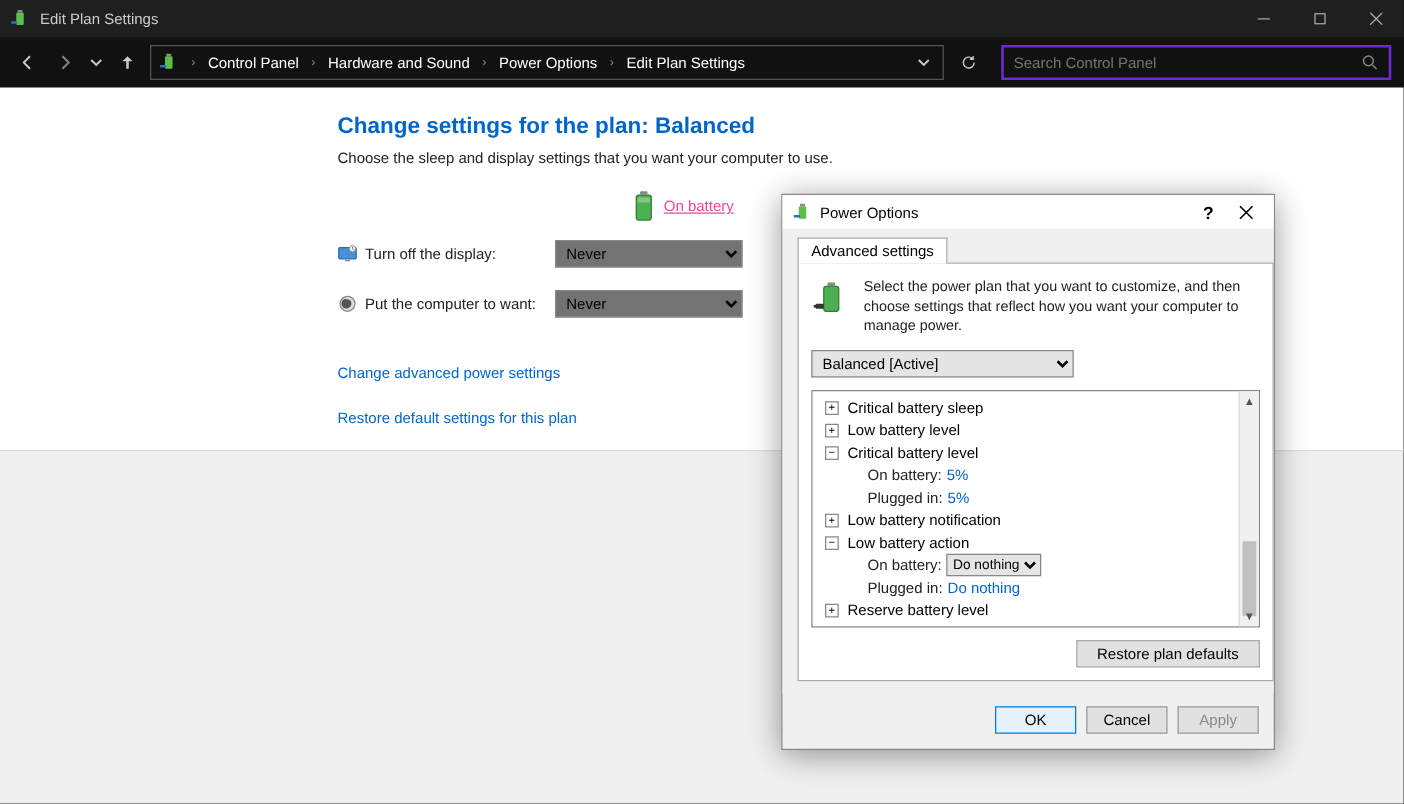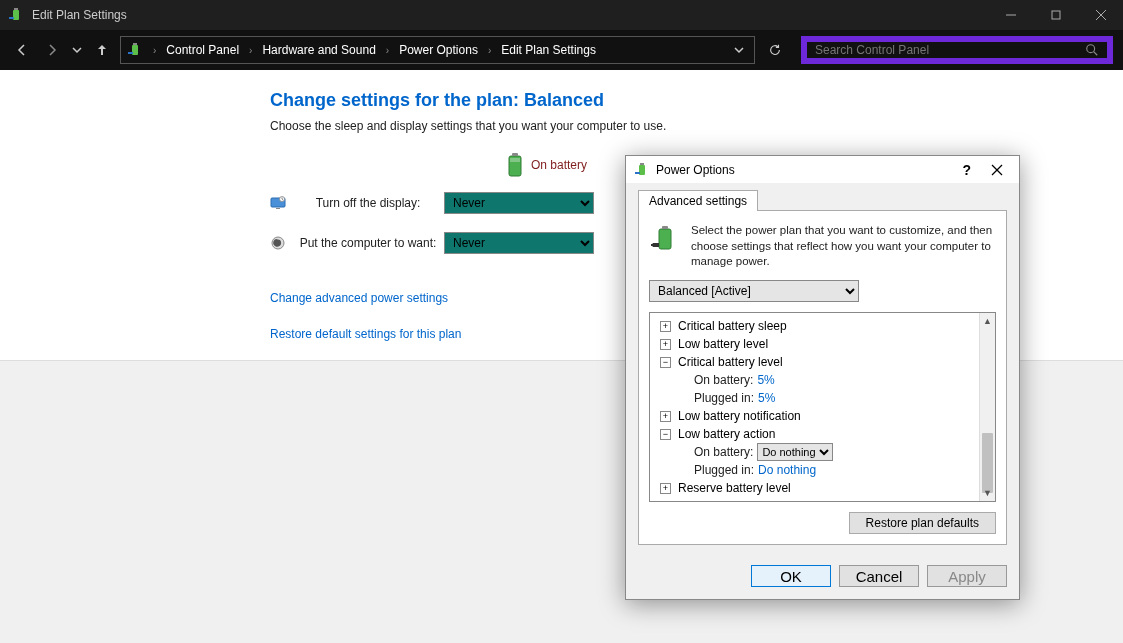--- a/index.html
+++ b/index.html
@@ -14,50 +14,50 @@
 
 .navbar { height: 40px; background: #111; display: flex; align-items: center; padding: 0 10px; gap: 6px; color: #ccc; }
 .nav-btn { width: 24px; height: 24px; display: flex; align-items: center; justify-content: center; color: #ccc; border-radius: 2px; }
 .breadcrumb-box { flex: 0 0 auto; height: 28px; border: 1px solid #555; background: #111; display: flex; align-items: center; padding: 0 6px; gap: 4px; width: 635px; }
 .breadcrumb-box .bc-icon { width: 16px; height: 16px; margin-right: 4px; }
 .breadcrumb-box .crumb { color: #fff; font-size: 12px; white-space: nowrap; padding: 2px 4px; }
 .breadcrumb-box .chev { color: #888; font-size: 10px; padding: 0 2px; }
 .breadcrumb-box .bc-spacer { flex: 1; }
 .breadcrumb-box .dd { color: #888; font-size: 10px; padding: 0 4px; }
 .refresh-btn { width: 28px; height: 28px; display: flex; align-items: center; justify-content: center; color: #ccc; }
-.searchbox { flex: 1; height: 28px; border: 6px solid #6d28d9; background: #111; display: flex; align-items: center; padding: 0 8px; margin-left: 6px; }
+.searchbox { flex: 1; height: 28px; border: 2px solid #6d28d9; background: #111; display: flex; align-items: center; padding: 0 8px; margin-left: 6px; }
 .searchbox input { flex: 1; background: transparent; border: none; outline: none; color: #888; font-size: 12px; }
 .searchbox .search-icon { color: #888; font-size: 14px; }
 
 
 .content { background: #fff; height: 290px; padding: 20px 0 0 270px; position: relative; }
 .heading { color: #0066cc; font-size: 18px; font-weight: 700; margin-bottom: 8px; }
 .subheading { font-size: 12px; color: #222; margin-bottom: 18px; }
 .col-header-row { display: flex; align-items: center; margin-bottom: 12px; }
 .col-header-row .col-icon { width: 20px; height: 28px; margin-left: 235px; margin-right: 6px; }
-.col-header-row .col-label { font-size: 12px; color: #7f1d1d; }
+.col-header-row .col-label { font-size: 12px; color: #ec4899; text-decoration: underline; }
 
 .setting-row { display: flex; align-items: center; margin-bottom: 16px; height: 24px; }
 .setting-row .row-icon { width: 16px; height: 16px; margin-right: 6px; }
-.setting-row .row-label { font-size: 12px; color: #222; width: 152px; text-align: center; }
-.setting-row select { width: 150px; height: 22px; font-size: 12px; background: #0f766e; border: 1px solid #888; padding: 0 4px; }
+.setting-row .row-label { font-size: 12px; color: #222; width: 152px; }
+.setting-row select { width: 150px; height: 22px; font-size: 12px; background: #737373; border: 1px solid #888; padding: 0 4px; }
 
 .link-row { color: #0066cc; font-size: 12px; margin-top: 12px; cursor: pointer; display: inline-block; }
 
 .footer-strip { background: #f0f0f0; height: calc(643px - 30px - 40px - 290px); border-top: 1px solid #ddd; }
 
 
 .dialog { position: absolute; left: 625px; top: 155px; width: 395px; height: 445px; background: #f0f0f0; border: 1px solid #888; box-shadow: 0 4px 24px rgba(0,0,0,0.4); display: flex; flex-direction: column; }
 .dialog-title { height: 30px; display: flex; align-items: center; padding: 0 8px; background: #fff; }
 .dialog-title .dt-icon { width: 16px; height: 16px; margin-right: 6px; }
 .dialog-title .dt-text { font-size: 12px; flex: 1; }
 .dialog-title .dt-help { font-size: 14px; font-weight: bold; margin-right: 12px; cursor: pointer; }
 .dialog-title .dt-close { font-size: 14px; cursor: pointer; padding: 4px 8px; }
 
-.dialog-body { flex: 1; padding: 6px 12px 10px 12px; background: #f0f0f0; display: flex; flex-direction: column; }
+.dialog-body { flex: 1; padding: 6px 0 10px 12px; background: #f0f0f0; display: flex; flex-direction: column; }
 .tab-strip { display: flex; }
 .tab { background: #fff; border: 1px solid #aaa; border-bottom: none; padding: 3px 10px; font-size: 12px; position: relative; top: 1px; z-index: 2; }
 .tab-panel { background: #fff; border: 1px solid #aaa; flex: 1; padding: 12px 10px 10px 10px; display: flex; flex-direction: column; gap: 10px; }
 .panel-desc { display: flex; gap: 10px; align-items: flex-start; }
 .panel-desc .desc-icon { width: 32px; height: 32px; flex-shrink: 0; }
 .panel-desc .desc-text { font-size: 11.5px; line-height: 1.35; color: #222; }
 .plan-select { width: 210px; height: 22px; font-size: 12px; background: #e5e5e5; border: 1px solid #888; padding: 0 4px; }
 
 .tree-wrap { border: 1px solid #888; flex: 1; background: #fff; position: relative; display: flex; }
 .tree { flex: 1; padding: 4px 4px 4px 28px; font-size: 12px; line-height: 1.5; overflow: hidden; }
@@ -72,21 +72,21 @@
 .tree-sub { padding-left: 16px; }
 .tree-leaf { display: flex; align-items: flex-end; gap: 4px; }
 .tree-leaf .leaf-label { color: #222; }
 .tree-leaf .leaf-value-link { color: #0066cc; cursor: pointer; }
 .tree-leaf .leaf-select { font-size: 11px; height: 18px; background: #e5e5e5; border: 1px solid #888; }
 
 .restore-row { display: flex; justify-content: flex-end; }
 .restore-btn { height: 22px; padding: 0 16px; font-size: 12px; background: #e1e1e1; border: 1px solid #aaa; }
 
 .dialog-buttons { display: flex; justify-content: flex-end; gap: 8px; padding: 10px 12px 12px 12px; }
-.dbtn { width: 80px; height: 22px; font-size: 15px; background: #e1e1e1; border: 1px solid #999; }
+.dbtn { width: 65px; height: 22px; font-size: 12px; background: #e1e1e1; border: 1px solid #999; }
 .dbtn.primary { border: 1.5px solid #0078d7; background: #e5f1fb; }
 .dbtn.disabled { color: #888; }
 
 svg { display: block; }
 </style>
 </head>
 <body>
 
 <div class="titlebar">
   <span class="app-icon">

